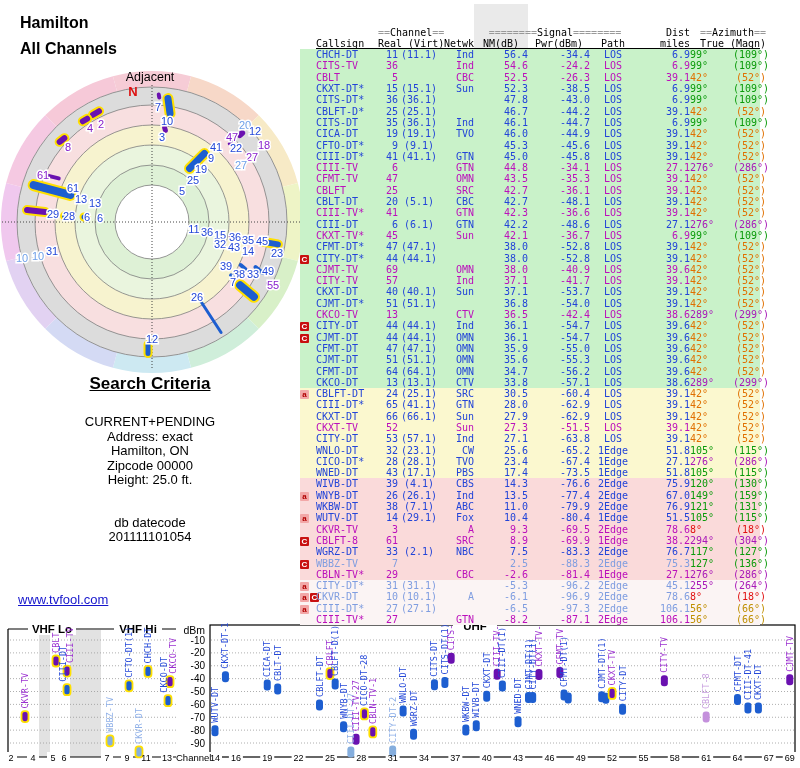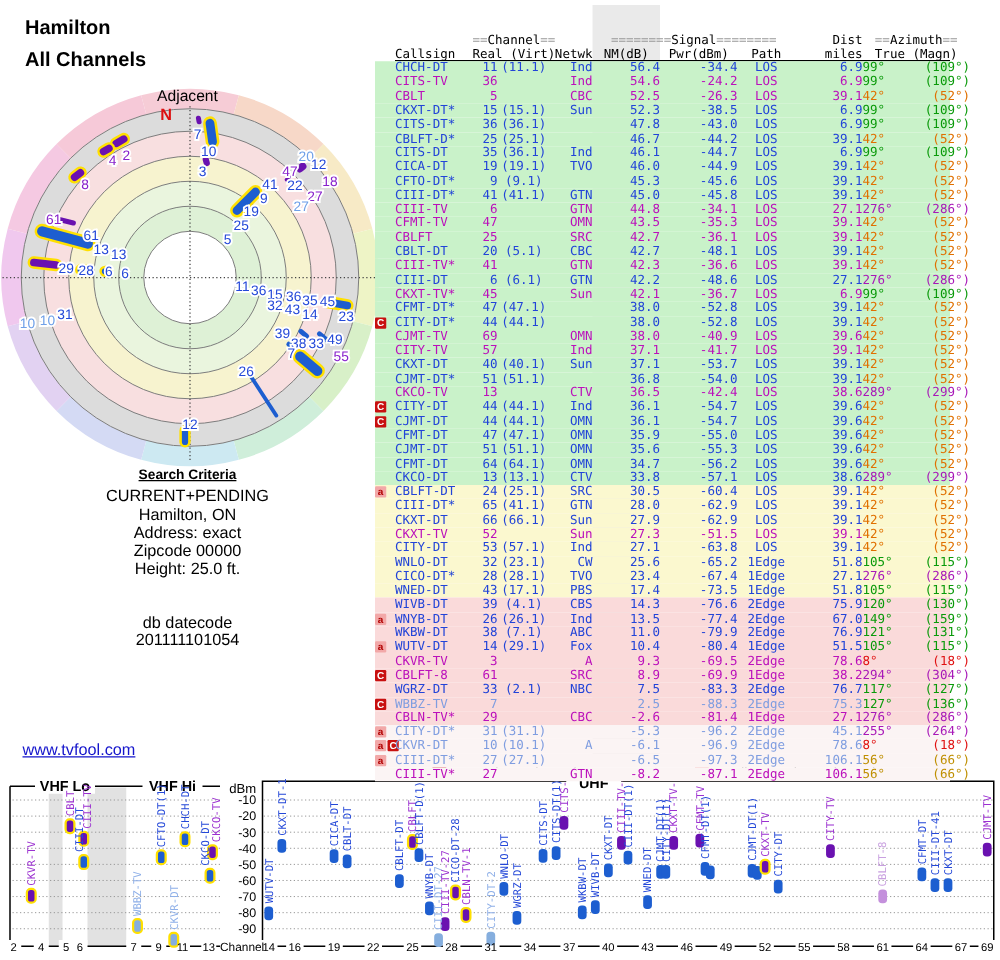--- a/index.html
+++ b/index.html
@@ -5,37 +5,37 @@
   html,body{margin:0;padding:0}
   body{width:800px;height:768px;position:relative;background:#fff;
        font-family:"Liberation Sans",sans-serif;overflow:hidden}
   #bgsvg{position:absolute;left:0;top:0;z-index:0}
   .abs{position:absolute;z-index:2}
   
   .ptitle{left:20px;width:260px;font-weight:bold;font-size:16px;color:#000}
   #title1{top:14px}#title2{top:40px}
   #truenorth{left:20px;width:260px;top:70px;text-align:center;font-size:12.5px;font-weight:normal}
   #criteria{left:18px;top:374px;width:264px;text-align:center;font-size:13px;color:#000}
-  #criteria .hd{font-weight:bold;text-decoration:underline;font-size:11px;margin-bottom:4px}
+  #criteria .hd{font-weight:bold;text-decoration:underline;font-size:17px;margin-bottom:21px}
   #criteria .ln{line-height:14.5px}
   #criteria .gap{height:28px}
   #sitelink{left:18px;top:592px;width:264px;text-align:left;font-size:13px}
   #sitelink a{color:#1515cc;text-decoration:underline;cursor:pointer}
   
   #sigtable{left:300px;top:4px;width:460px;font-family:"DejaVu Sans Mono",monospace;
             font-size:10px;line-height:11.3px;white-space:pre;z-index:2}
   #nmband{position:absolute;left:174px;top:0;width:54px;height:600px;
           background:rgba(125,125,125,.16);z-index:0}
   .trow{position:relative;height:11.3px;z-index:1}
   .cell{display:inline-block;vertical-align:top;height:11.3px;overflow:visible}
   .w-m{width:16px}.w-cs{width:62px}.w-re{width:20px;text-align:right}
   .w-vi{width:42px;text-align:center}.w-nw{width:34px;text-align:right}
   .w-nm{width:54px;text-align:right}.w-pw{width:62px;text-align:right}
   .w-pa{width:46px;text-align:center}.w-di{width:54px;text-align:right}
-  .w-tr{width:36px;text-align:left}.w-mg{width:50px;text-align:right}
+  .w-tr{width:36px;text-align:left}.w-mg{width:50px;text-align:center}
   .w-rv{width:62px;text-align:center}.w-sg{width:162px;text-align:center}
   .w-az{width:86px;text-align:center}
   .bg-g{background:#c9f2c9}.bg-y{background:#fbf8cf}.bg-p{background:#fadada}.bg-w{background:#fbf4f4}
   .c-b{color:#2244d8}.c-m{color:#bb10bb}.c-lb{color:#7f9de0}
   .az-gr{color:#0a9a0a}.az-or{color:#e07000}.az-pu{color:#a818b8}.az-rd{color:#e01010}.az-gd{color:#bf8f00}
   .gray{color:#999}.blk{color:#000}
   .hrule{position:absolute;left:16px;right:0;bottom:0;height:1px;background:#000}
   .mbox{display:inline-block;width:9px;height:9px;line-height:9px;text-align:center;
         font-size:8px;font-weight:bold;margin-right:1px;border-radius:1px;
         font-family:"Liberation Sans",sans-serif}
@@ -353,22 +353,22 @@
     <text x="0" y="0" font-size="8.5" fill="#9b30d0" text-anchor="start" font-family="&quot;DejaVu Sans Mono&quot;,monospace" transform="translate(792.75 671.78375) rotate(-90)">CJMT-TV</text>
   </svg>
 
 <div class="abs ptitle" id="title1">Hamilton</div>
 <div class="abs ptitle" id="title2">All Channels</div>
 <div class="abs ptitle" id="truenorth">Adjacent</div>
 
 <div class="abs" id="criteria">
   <div class="hd">Search Criteria</div>
   <div class="ln">CURRENT+PENDING</div>
+  <div class="ln">Address: exact</div>
   <div class="ln">Hamilton, ON</div>
-  <div class="ln">Address: exact</div>
   <div class="ln">Zipcode 00000</div>
   <div class="ln">Height: 25.0 ft.</div>
   <div class="gap"></div>
   <div class="ln">db datecode</div>
   <div class="ln">201111101054</div>
 </div>
 
 <div class="abs" id="sitelink">
   <a>www.tvfool.com</a>
 </div>

